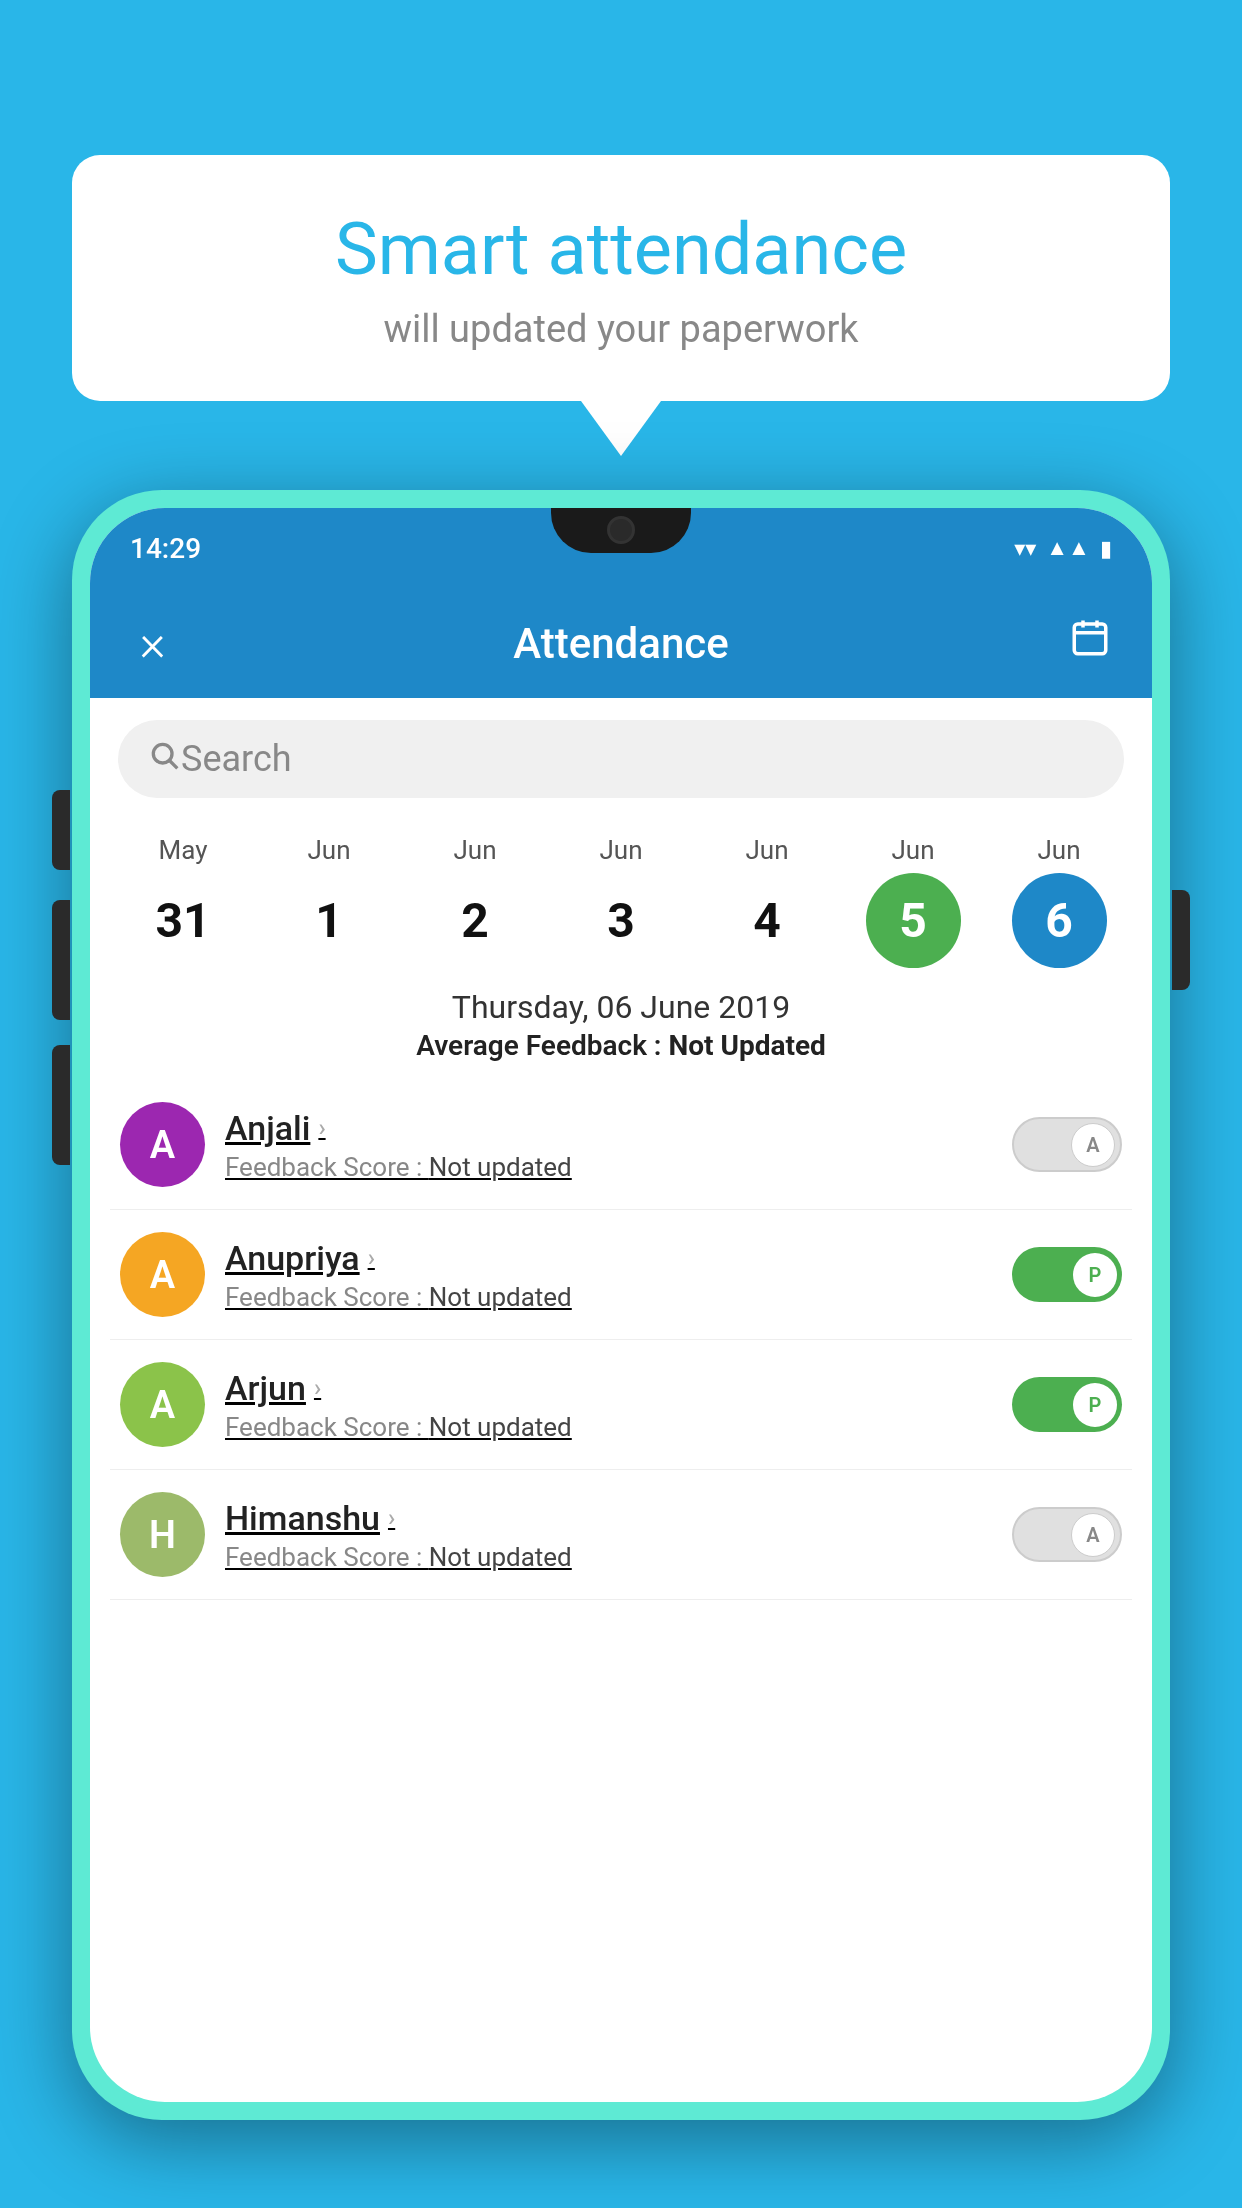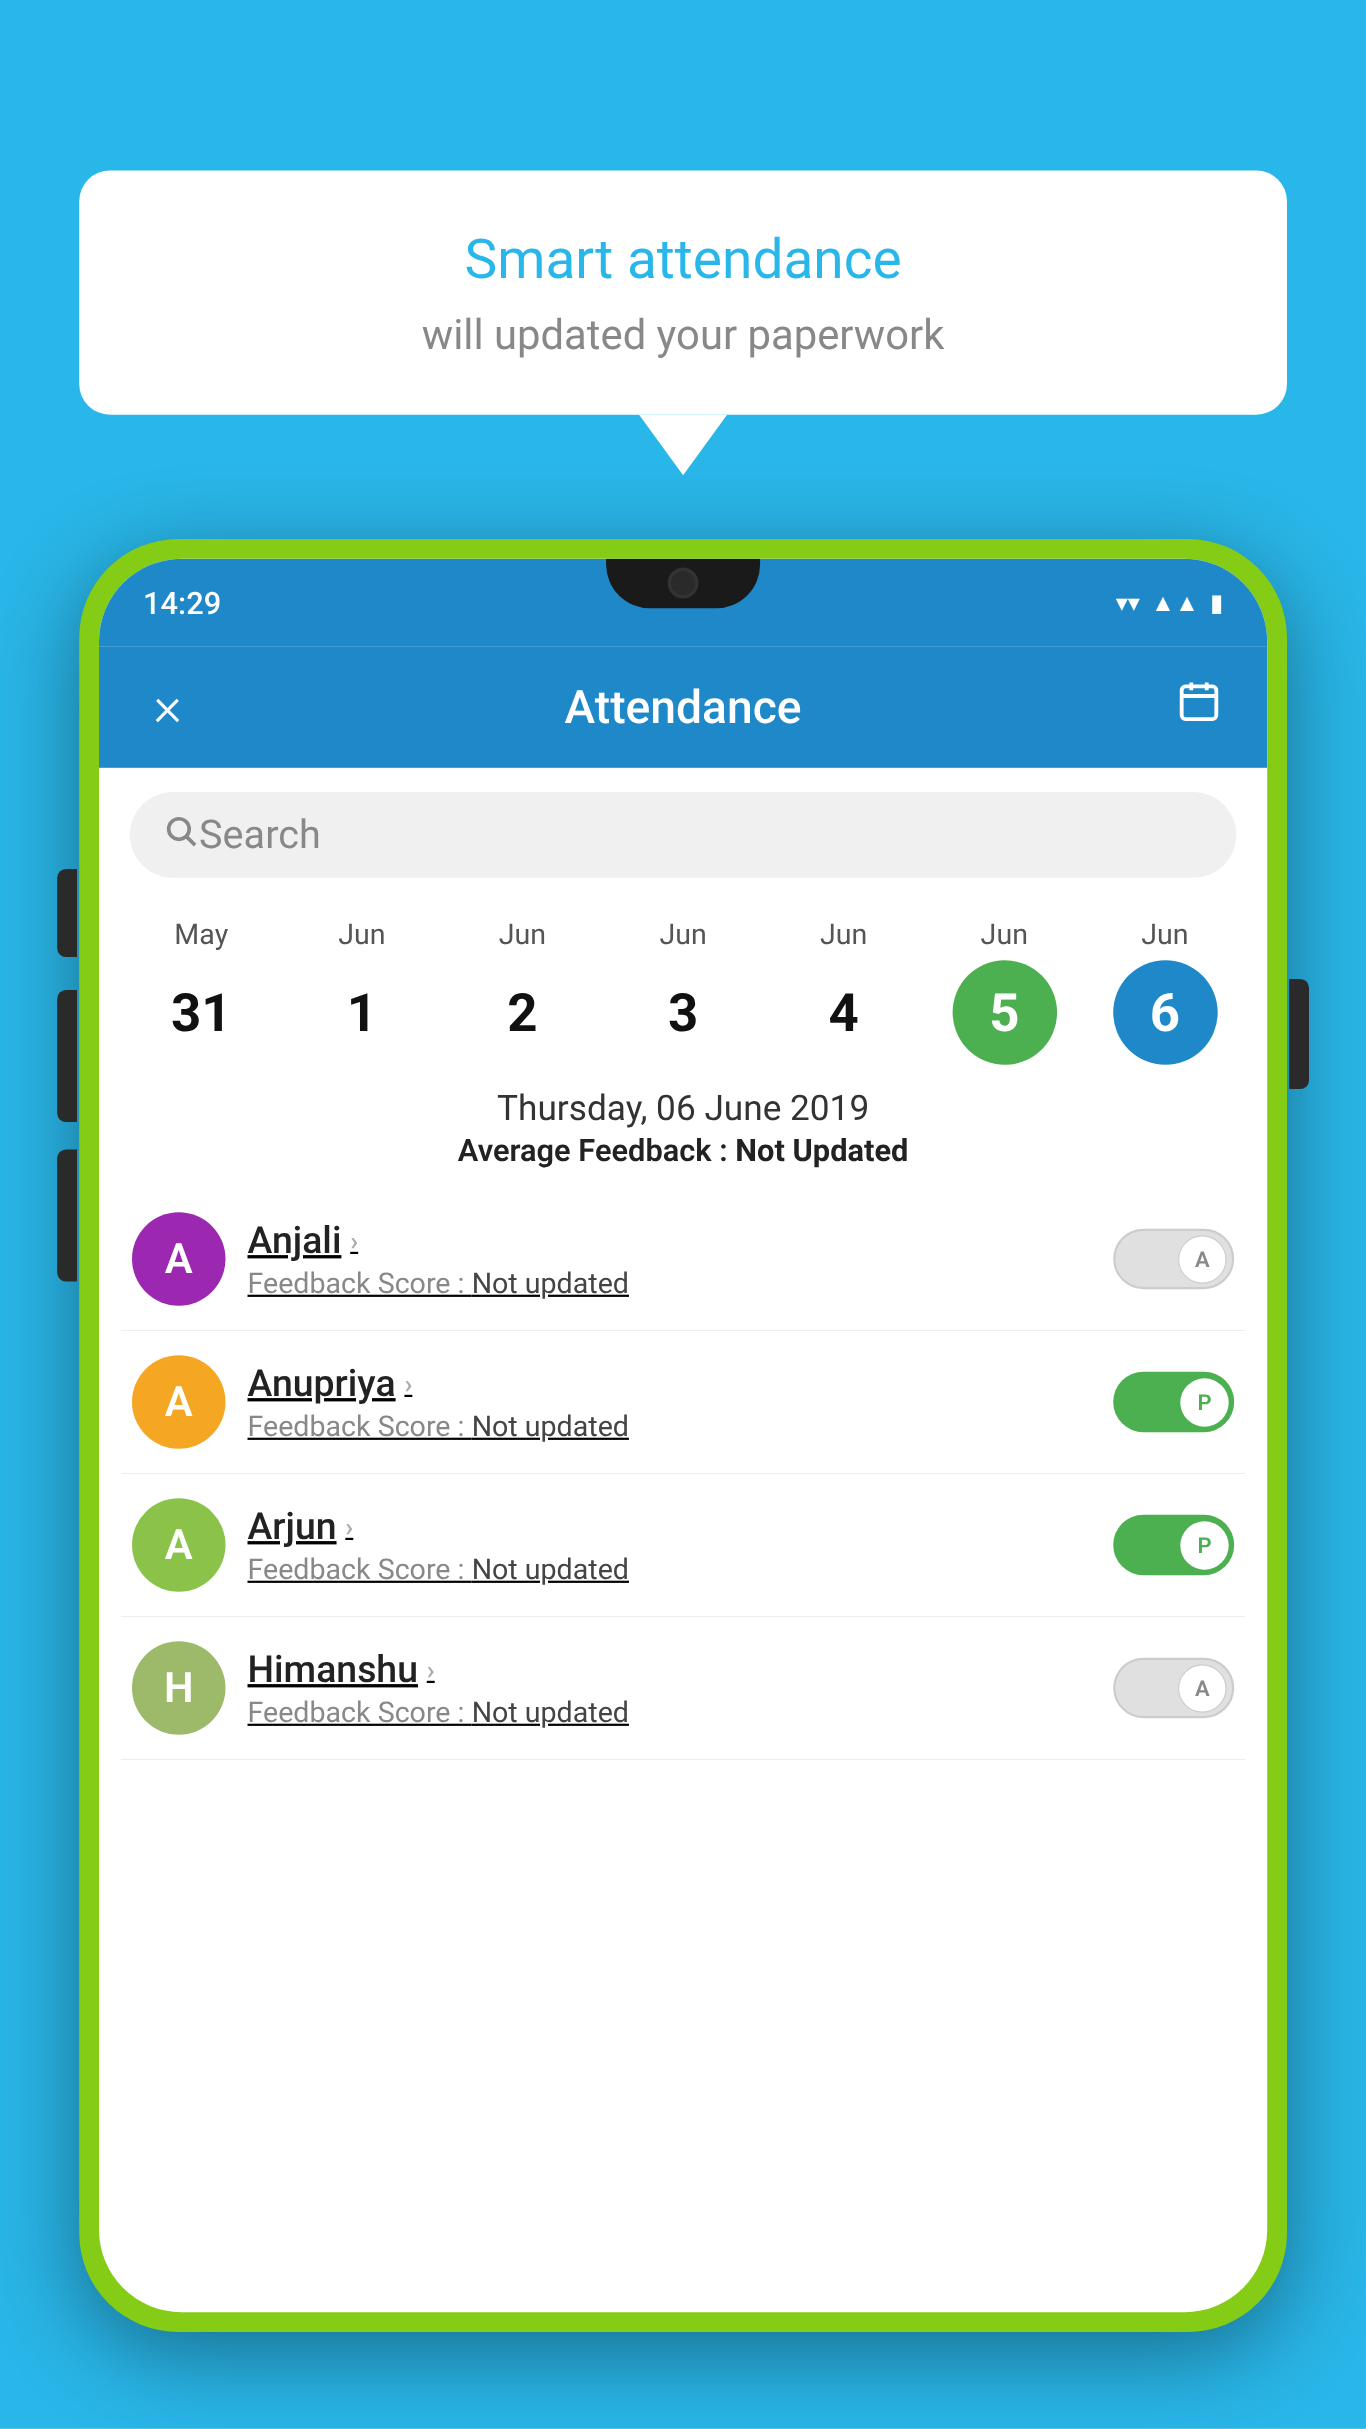--- a/index.html
+++ b/index.html
@@ -19,21 +19,21 @@
       left: 72px;
       right: 72px;
     }
     .speech-bubble {
       background: white;
       border-radius: 28px;
       padding: 55px 60px 50px;
       text-align: center;
     }
     .speech-bubble-title {
-      font-size: 50px;
+      font-size: 72px;
       color: #29b6e8;
       font-weight: 400;
       line-height: 1.1;
       margin-bottom: 18px;
     }
     .speech-bubble-subtitle {
       font-size: 38px;
       color: #888;
       font-weight: 400;
     }
@@ -48,21 +48,21 @@
 
     
     .phone-container {
       position: absolute;
       top: 490px;
       left: 72px;
       right: 72px;
       bottom: 0;
     }
     .phone-outer {
-      background: #84cc16;
+      background: #5eead4;
       border-radius: 90px;
       padding: 18px;
       width: 100%;
       height: 1630px;
       position: relative;
       box-shadow: 0 20px 80px rgba(0,0,0,0.4);
     }
     .phone-inner {
       background: white;
       border-radius: 75px;

